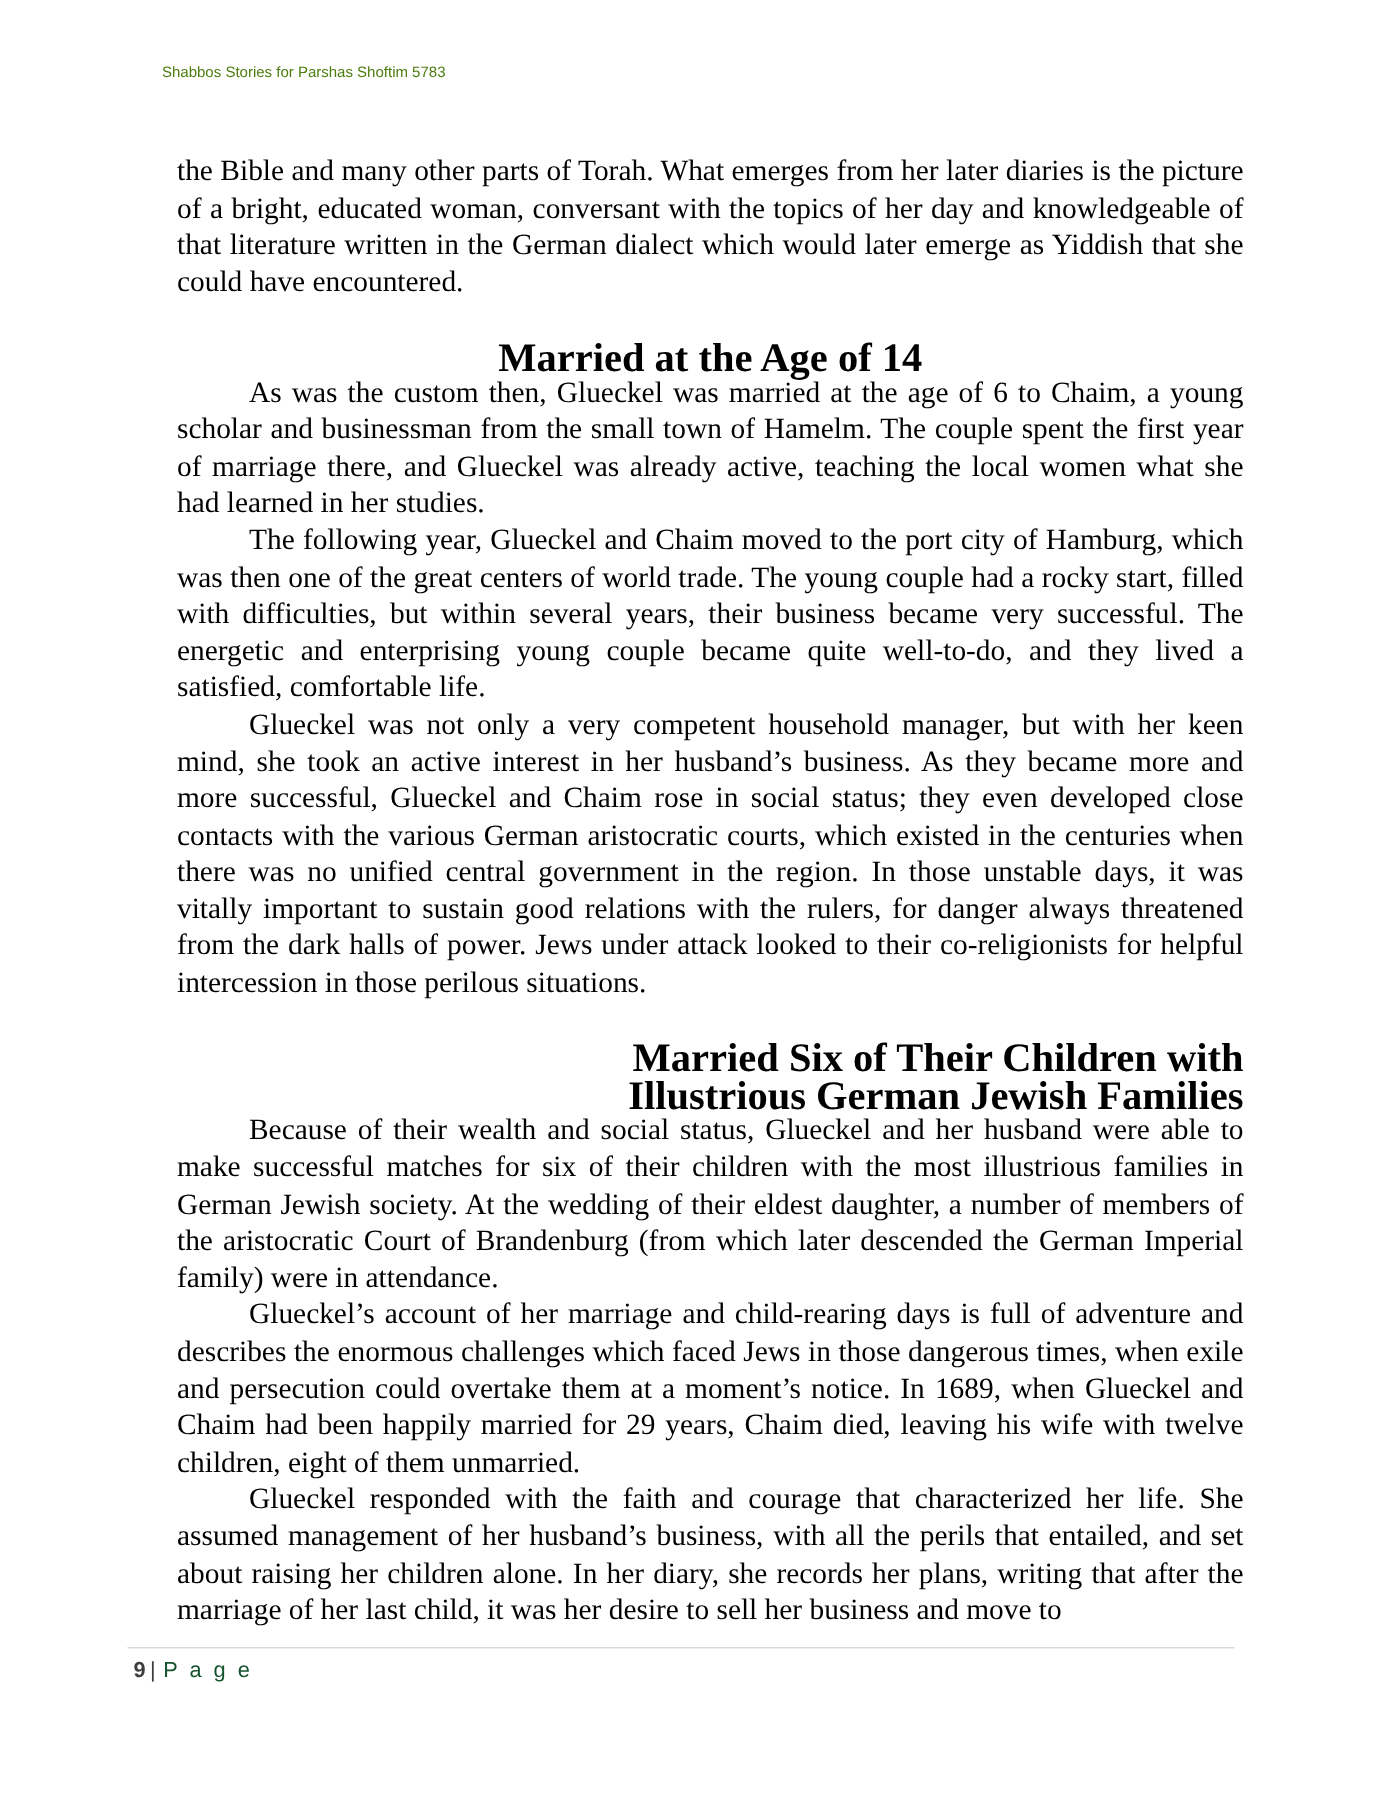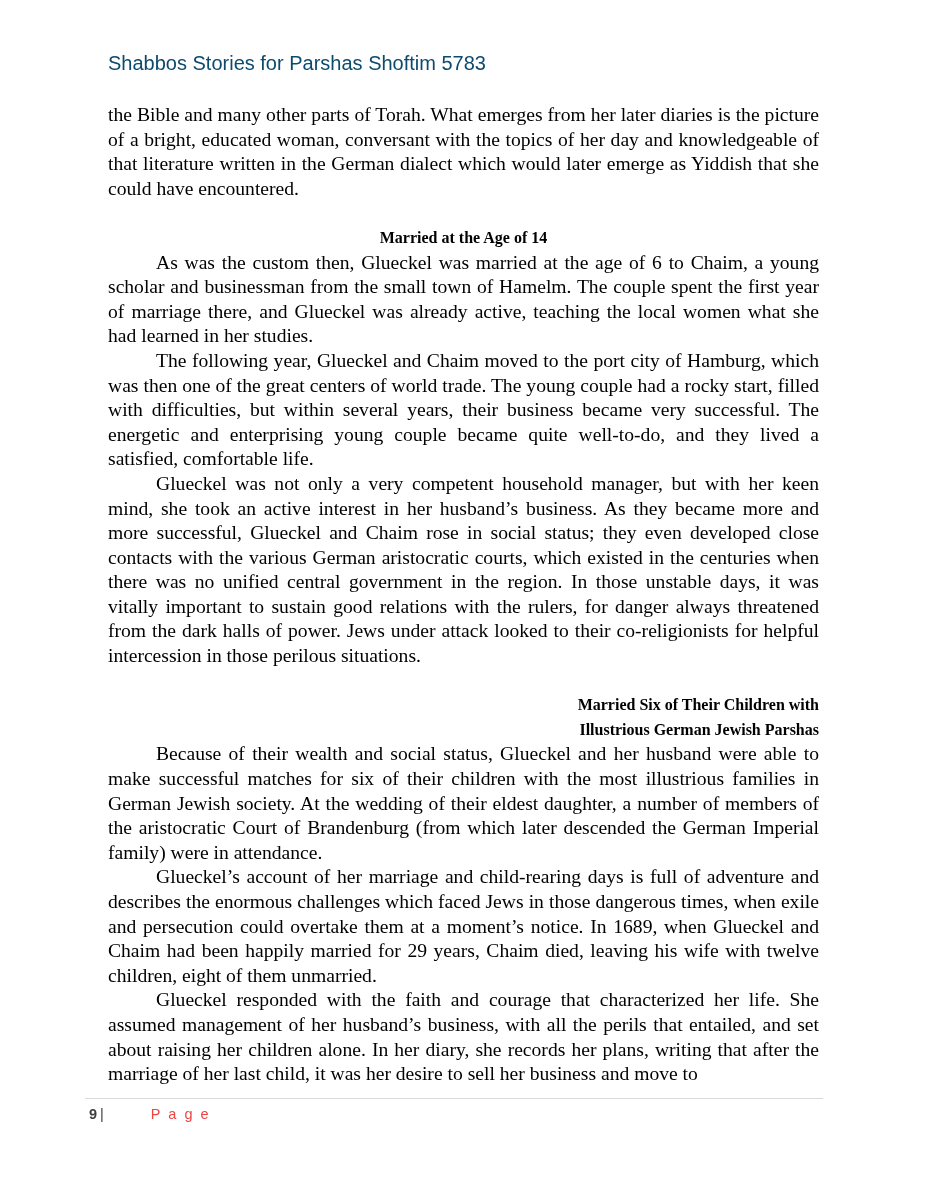--- a/index.html
+++ b/index.html
@@ -12,46 +12,46 @@
     width: 927px;
     height: 1200px;
     background: #ffffff;
     overflow: hidden;
     font-family: "Liberation Serif", serif;
     color: #000000;
   }
   .doc-header {
     position: absolute;
     left: 108px;
-    top: 54px;
+    top: 39px;
     font-family: "Liberation Sans", sans-serif;
-    font-size: 20px;
+    font-size: 10px;
     line-height: 19px;
-    color: #0c4a6e;
+    color: #4d7c0f;
     white-space: nowrap;
   }
   .doc-content {
     position: absolute;
-    left: 108px;
+    left: 118px;
     top: 103px;
     width: 711px;
     font-size: 19.6px;
     line-height: 24.6px;
     text-align: justify;
   }
   .doc-content p {
     margin: 0;
     text-indent: 48px;
   }
   .doc-content p.no-indent {
     text-indent: 0;
   }
   .doc-content h2 {
     margin: 24.6px 0 0 0;
-    font-size: 16px;
+    font-size: 27px;
     line-height: 24.6px;
     font-weight: bold;
     text-align: center;
   }
   .heading-line {
     display: block;
     text-align: right;
   }
   .footer-rule {
     position: absolute;
@@ -72,23 +72,22 @@
   }
   .page-num {
     font-weight: bold;
     color: #3d3d3d;
   }
   .footer-sep {
     color: #3d3d3d;
     margin: 0 5px 0 3px;
   }
   .page-word {
-    color: #ef4444;
+    color: #14532d;
     letter-spacing: 2px;
-    margin-left: 42px;
   }
 </style>
 </head>
 <body>
 
 <div class="page">
 
   <div class="doc-header">
     <span>Shabbos Stories for Parshas Shoftim 5783</span>
   </div>
@@ -100,21 +99,21 @@
     <h2>Married at the Age of 14</h2>
 
     <p>As was the custom then, Glueckel was married at the age of 6 to Chaim, a young scholar and businessman from the small town of Hamelm. The couple spent the first year of marriage there, and Glueckel was already active, teaching the local women what she had learned in her studies.</p>
 
     <p>The following year, Glueckel and Chaim moved to the port city of Hamburg, which was then one of the great centers of world trade. The young couple had a rocky start, filled with difficulties, but within several years, their business became very successful. The energetic and enterprising young couple became quite well-to-do, and they lived a satisfied, comfortable life.</p>
 
     <p>Glueckel was not only a very competent household manager, but with her keen mind, she took an active interest in her husband’s business. As they became more and more successful, Glueckel and Chaim rose in social status; they even developed close contacts with the various German aristocratic courts, which existed in the centuries when there was no unified central government in the region. In those unstable days, it was vitally important to sustain good relations with the rulers, for danger always threatened from the dark halls of power. Jews under attack looked to their co-religionists for helpful intercession in those perilous situations.</p>
 
     <h2>
       <span class="heading-line">Married Six of Their Children with</span>
-      <span class="heading-line">Illustrious German Jewish Parshas</span>
+      <span class="heading-line">Illustrious German Jewish Families</span>
     </h2>
 
     <p>Because of their wealth and social status, Glueckel and her husband were able to make successful matches for six of their children with the most illustrious families in German Jewish society. At the wedding of their eldest daughter, a number of members of the aristocratic Court of Brandenburg (from which later descended the German Imperial family) were in attendance.</p>
 
     <p>Glueckel’s account of her marriage and child-rearing days is full of adventure and describes the enormous challenges which faced Jews in those dangerous times, when exile and persecution could overtake them at a moment’s notice. In 1689, when Glueckel and Chaim had been happily married for 29 years, Chaim died, leaving his wife with twelve children, eight of them unmarried.</p>
 
     <p>Glueckel responded with the faith and courage that characterized her life. She assumed management of her husband’s business, with all the perils that entailed, and set about raising her children alone. In her diary, she records her plans, writing that after the marriage of her last child, it was her desire to sell her business and move to</p>
 
   </div>
 

